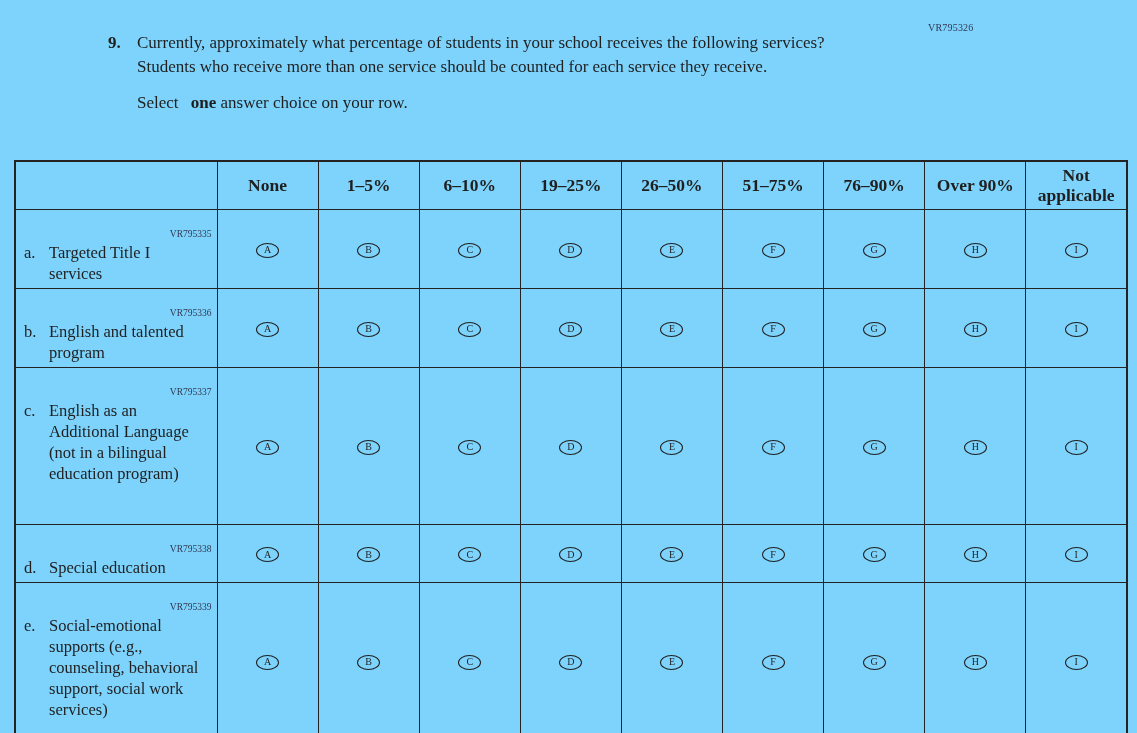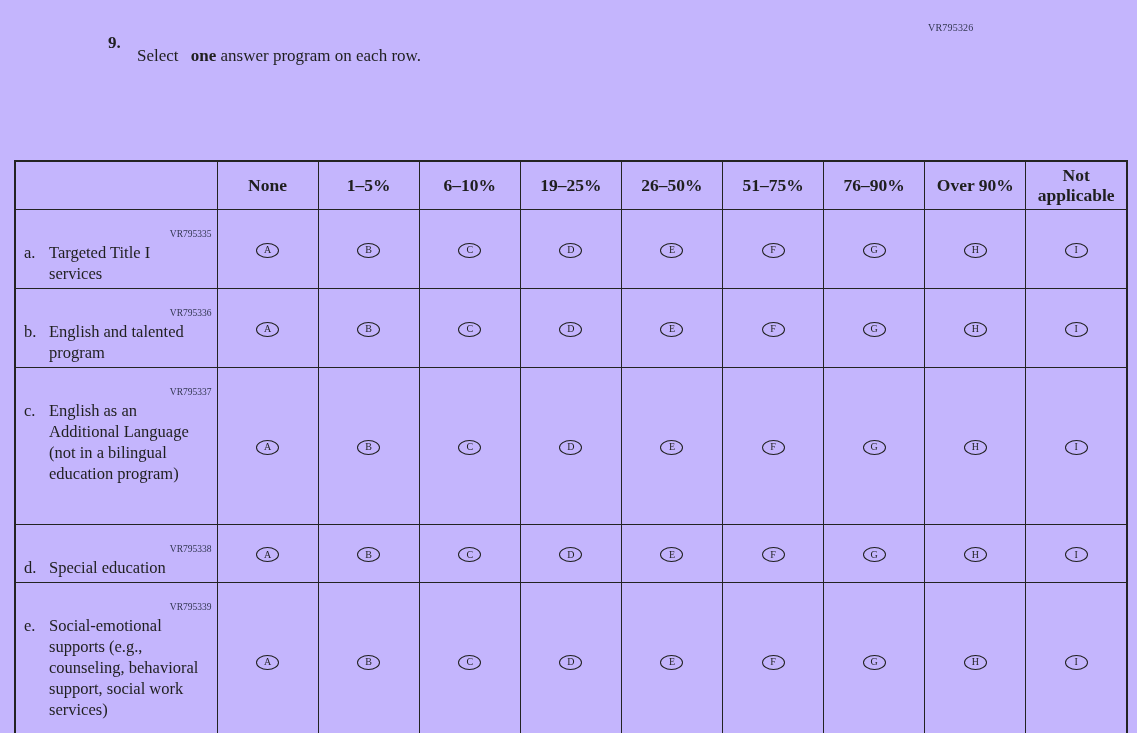--- a/index.html
+++ b/index.html
@@ -6,21 +6,21 @@
     --text:#1f1f1f;
     --border:#232323;
     --code:#333752;
   }
   *{margin:0;padding:0;box-sizing:border-box;}
   html,body{background:#ffffff;}
   .page{
     position:relative;
     width:1137px;
     height:733px;
-    background:#c4b5fd;
+    background:#7dd3fc;
     font-family:"Liberation Serif", serif;
     color:var(--text);
     overflow:hidden;
   }
   .form-code{
     position:absolute;
     left:928px;
     top:22px;
     font-size:10px;
     letter-spacing:.2px;
@@ -124,21 +124,22 @@
 </style>
 </head>
 <body>
 
 <div class="page">
 
   <span class="form-code">VR795326</span>
 
   <div class="question-block">
     <div class="q-number">9.</div>
-    <p class="q-instruction"><span>Select </span><span class="bold">one</span><span> answer program on each row.</span></p>
+    <p class="q-text">Currently, approximately what percentage of students in your school receives the following services? Students who receive more than one service should be counted for each service they receive.</p>
+    <p class="q-instruction"><span>Select </span><span class="bold">one</span><span> answer choice on your row.</span></p>
   </div>
 
   <table class="matrix">
     <colgroup>
       <col class="label-col">
     </colgroup>
     <thead>
       <tr id="header-row">
           <th></th>
           <th>None</th>

